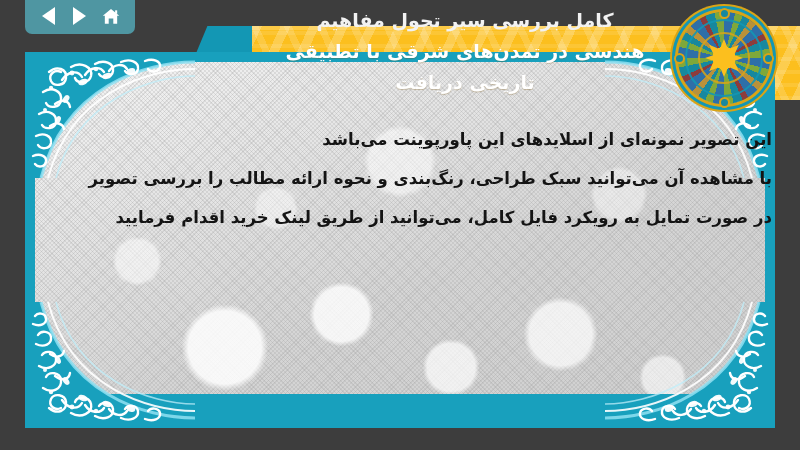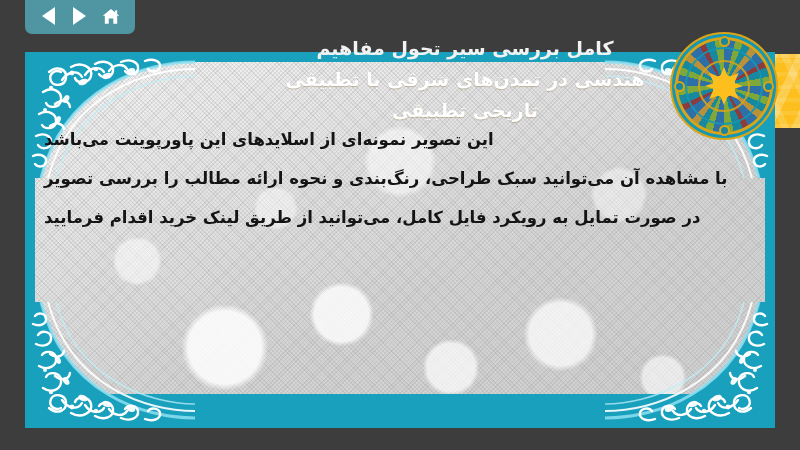--- a/index.html
+++ b/index.html
@@ -15,21 +15,20 @@
     position:absolute; inset:0;
     width:800px; height:450px;
     background:#3d3d3d;
     overflow:hidden;
   }
 
   
   .header-zone{
     position:absolute; left:0; top:0; width:800px; height:104px;
     background:#3d3d3d;
-    margin-top:28px;
   }
 
   
   .title-band{
     position:absolute; left:252px; top:26px; width:548px; height:74px;
     background:#fcbf1e;
     overflow:hidden;
   }
   .title-band .weave{
     position:absolute; inset:0;
@@ -186,22 +185,22 @@
     position:absolute; width:170px; height:126px;
     pointer-events:none;
   }
   .cm-tl{ left:0; top:0; }
   .cm-tr{ right:0; top:0; transform:scaleX(-1); }
   .cm-bl{ left:0; bottom:0; transform:scaleY(-1); }
   .cm-br{ right:0; bottom:0; transform:scale(-1,-1); }
 
   
   .body-text{
-    position:absolute; left:44px; top:120px; width:720px;
-    direction:rtl; text-align:left;
+    position:absolute; left:52px; top:120px; width:720px;
+    direction:rtl; text-align:right;
     color:#141414;
     font-size:16.5px;
     line-height:39px;
     font-weight:700;
     z-index:7;
   }
   .body-text .bl{ display:block; white-space:nowrap; }
 
   
   .bottom-gap{
@@ -219,21 +218,21 @@
     <div class="arrow-connector"></div>
 
     <div class="title-band">
       <div class="weave"></div>
       <div class="goldtop"></div>
     </div>
 
     <div class="title-text">
       <span class="tl tl1">کامل بررسی سیر تحول مفاهیم</span>
       <span class="tl">هندسی در تمدن‌های شرقی با تطبیقی</span>
-      <span class="tl">تاریخی تطبیقی</span>
+      <span class="tl">تاریخی دریافت</span>
     </div>
 
     <div class="medallion">
       <div class="outerring"></div>
       <div class="innerring"></div>
       <div class="star"></div>
       <div class="knob k-t"></div>
       <div class="knob k-b"></div>
       <div class="knob k-l"></div>
       <div class="knob k-r"></div>

